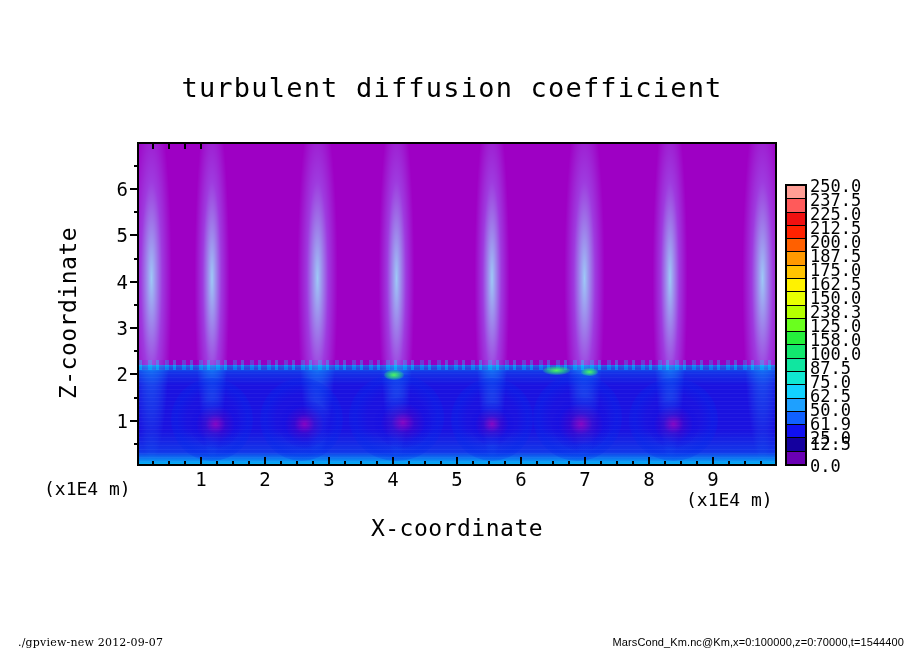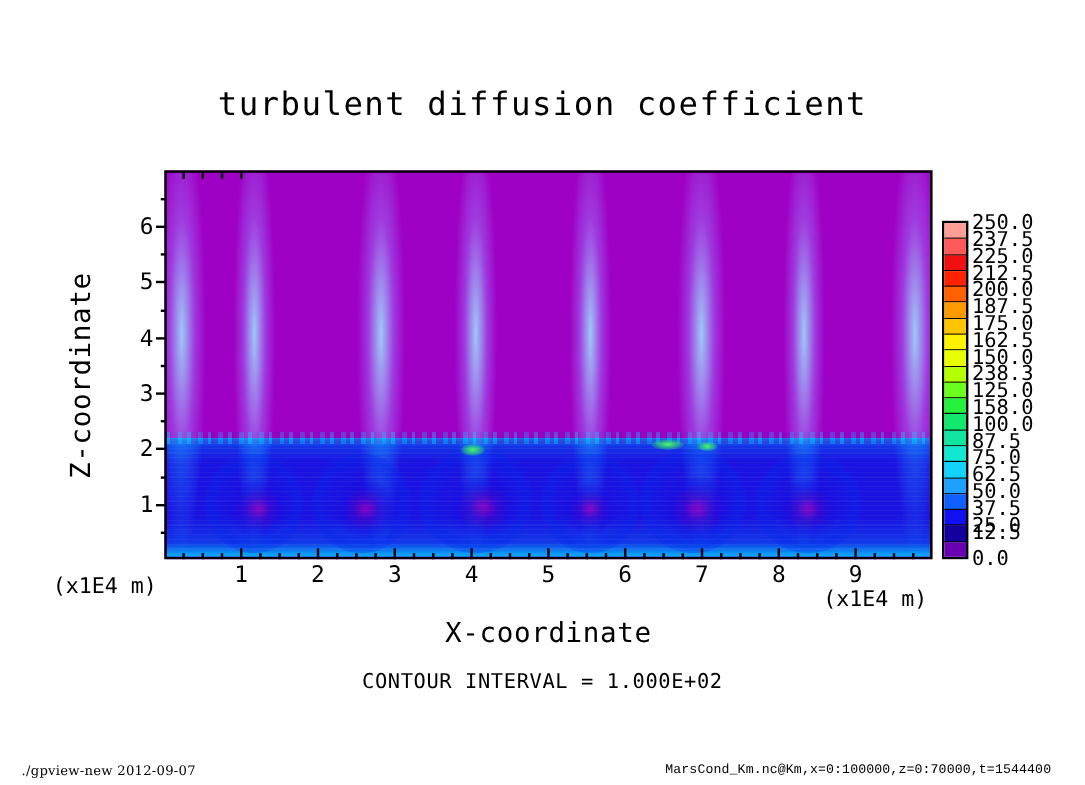--- a/index.html
+++ b/index.html
@@ -283,23 +283,23 @@
     position: absolute;
     left: 18px;
     top: 636px;
     font-family: "DejaVu Serif", serif;
     font-size: 11px;
     letter-spacing: 0.2px;
     white-space: nowrap;
   }
   .footer-right {
     position: absolute;
-    right: 28px;
+    right: 0;
     top: 636px;
-    font-family: Liberation Mono, monospace;
+    font-family: Liberation Sans, sans-serif;
     font-size: 11px;
     letter-spacing: 0.1px;
     white-space: nowrap;
     text-align: center;
   }
 </style>
 </head>
 <body>
 
 <div id="page">
@@ -465,24 +465,23 @@
     <div class="cb-label" style="top:92px;">162.5</div>
     <div class="cb-label" style="top:106px;">150.0</div>
     <div class="cb-label" style="top:120px;">238.3</div>
     <div class="cb-label" style="top:134px;">125.0</div>
     <div class="cb-label" style="top:148px;">158.0</div>
     <div class="cb-label" style="top:162px;">100.0</div>
     <div class="cb-label" style="top:176px;">87.5</div>
     <div class="cb-label" style="top:190px;">75.0</div>
     <div class="cb-label" style="top:204px;">62.5</div>
     <div class="cb-label" style="top:218px;">50.0</div>
-    <div class="cb-label" style="top:232px;">37.5</div>
+    <div class="cb-label" style="top:232px;">61.9</div>
     <div class="cb-label" style="top:246px;">25.0</div>
     <div class="cb-label" style="top:252px;text-align:right;">12.5</div>
     <div class="cb-label" style="top:274px;">0.0</div>
   </div>
 
-  <div class="contour-interval">CONTOUR INTERVAL = 1.000E+02</div>
 
   <div class="footer-left">./gpview-new  2012-09-07</div>
   <div class="footer-right">MarsCond_Km.nc@Km,x=0:100000,z=0:70000,t=1544400</div>
 
 </div>
 
 </body></html>

